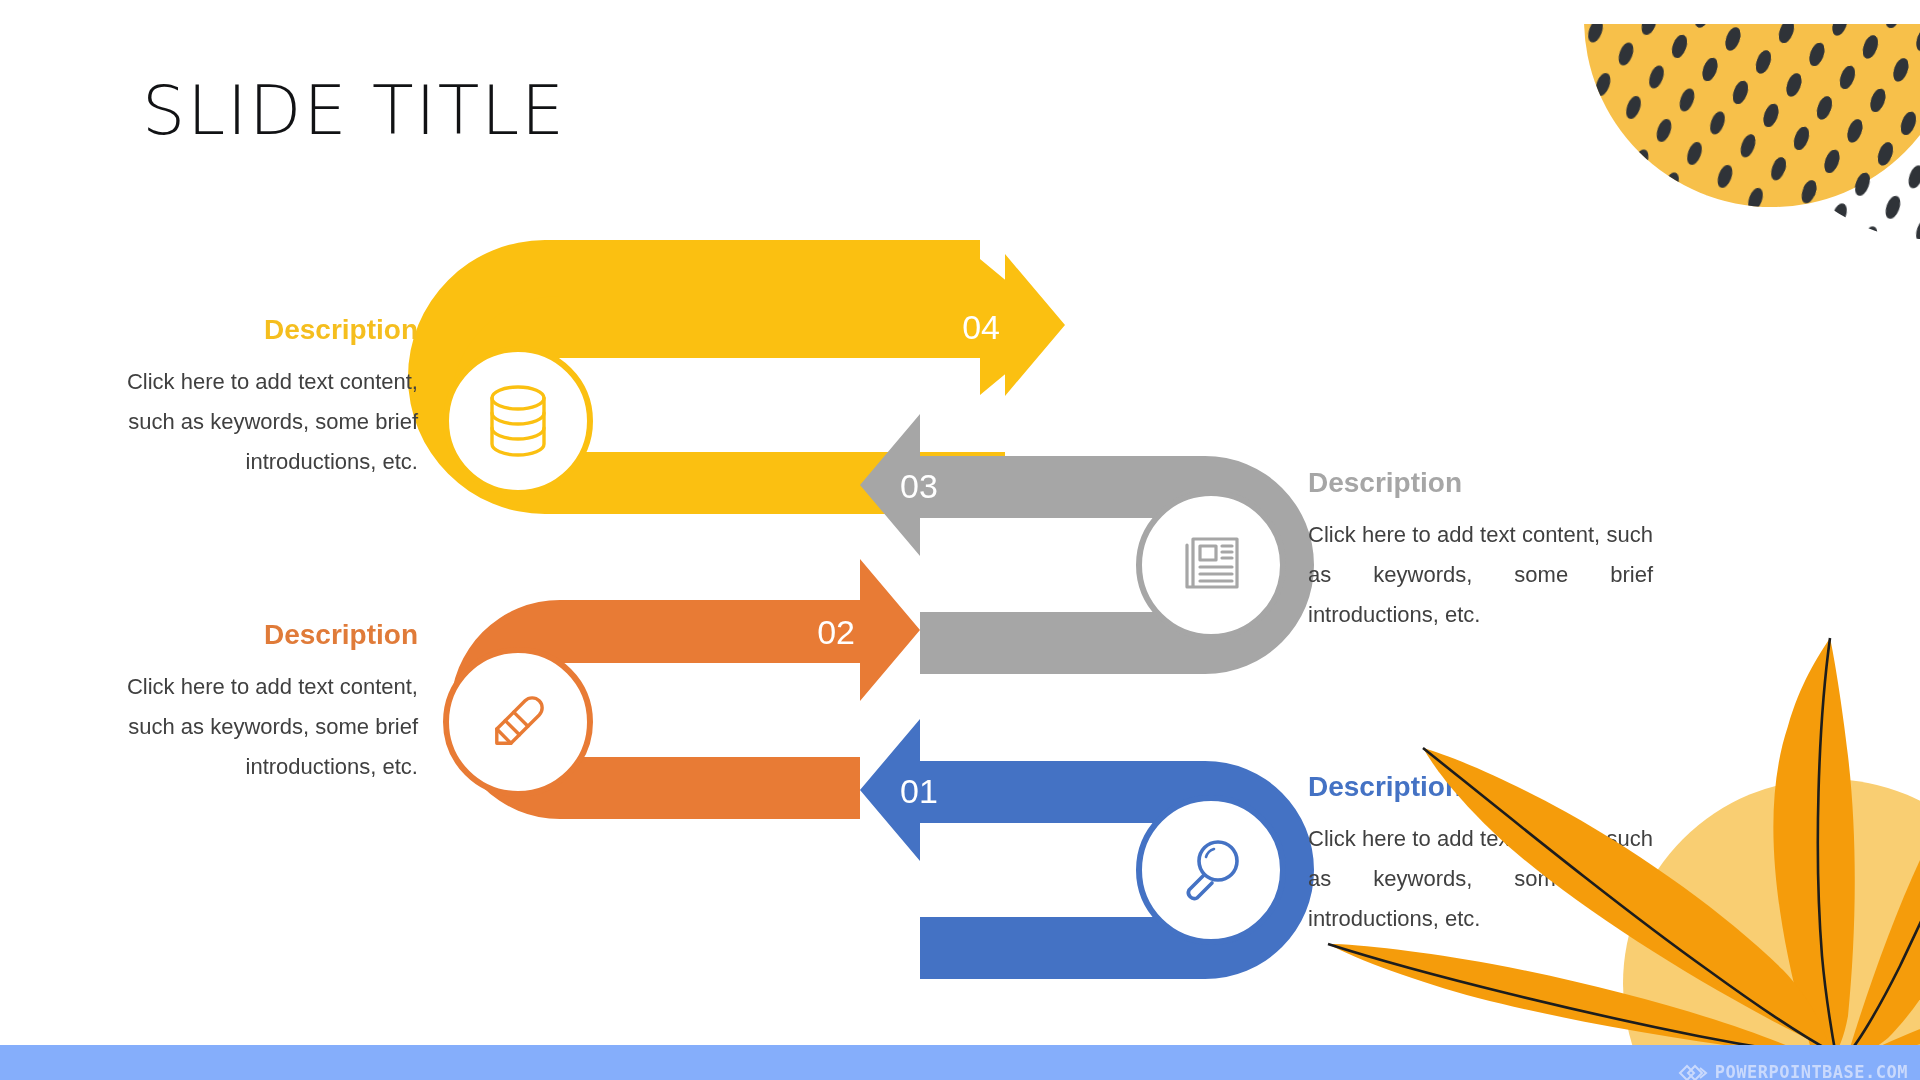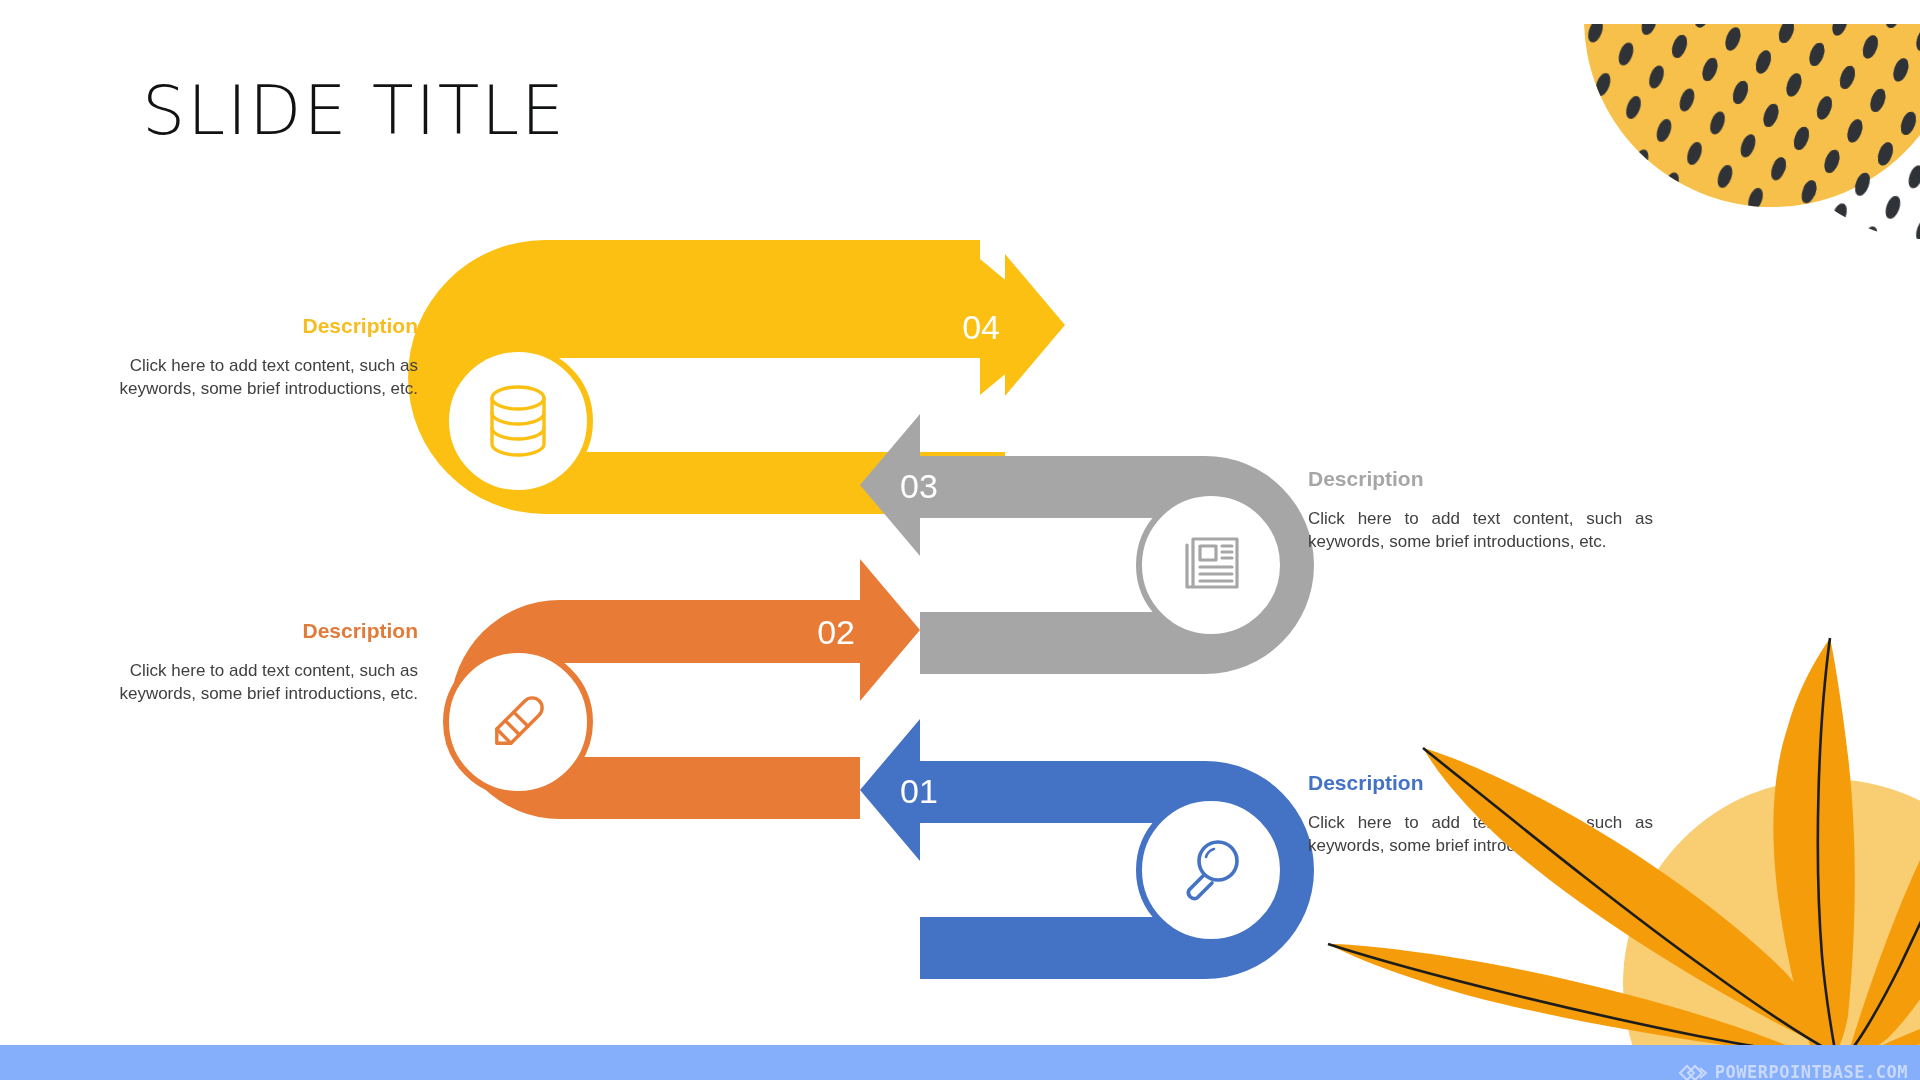--- a/index.html
+++ b/index.html
@@ -28,25 +28,25 @@
   .deco-svg{position:absolute;left:0;top:0;width:1920px;height:1080px;pointer-events:none;}
   .deco-svg.back{z-index:0;}
   .deco-svg.front{z-index:6;}
 
   
   #diagram{position:absolute;left:0;top:0;width:1920px;height:1080px;z-index:3;}
 
   
   .desc-block{position:absolute;z-index:5;}
   .desc-head{
-    font-size:21px;font-weight:bold;margin:0 0 16px 0;
+    font-size:28px;font-weight:bold;margin:0 0 16px 0;
     font-family:"Liberation Sans", sans-serif;
   }
   .desc-body{
-    font-size:17px;line-height:23px;color:#404040;margin:0;
+    font-size:22px;line-height:40px;color:#404040;margin:0;
     font-family:"Liberation Sans", sans-serif;
   }
   .left-block{width:300px;text-align:right;}
   .left-block .desc-body{text-align:right;}
   .right-block{width:345px;text-align:left;}
   .right-block .desc-body{text-align:justify;}
 
   .blk-04{left:118px;top:290px;}
   .blk-04 .desc-head{color:#F5BE1E;}
   .blk-02{left:118px;top:595px;}

